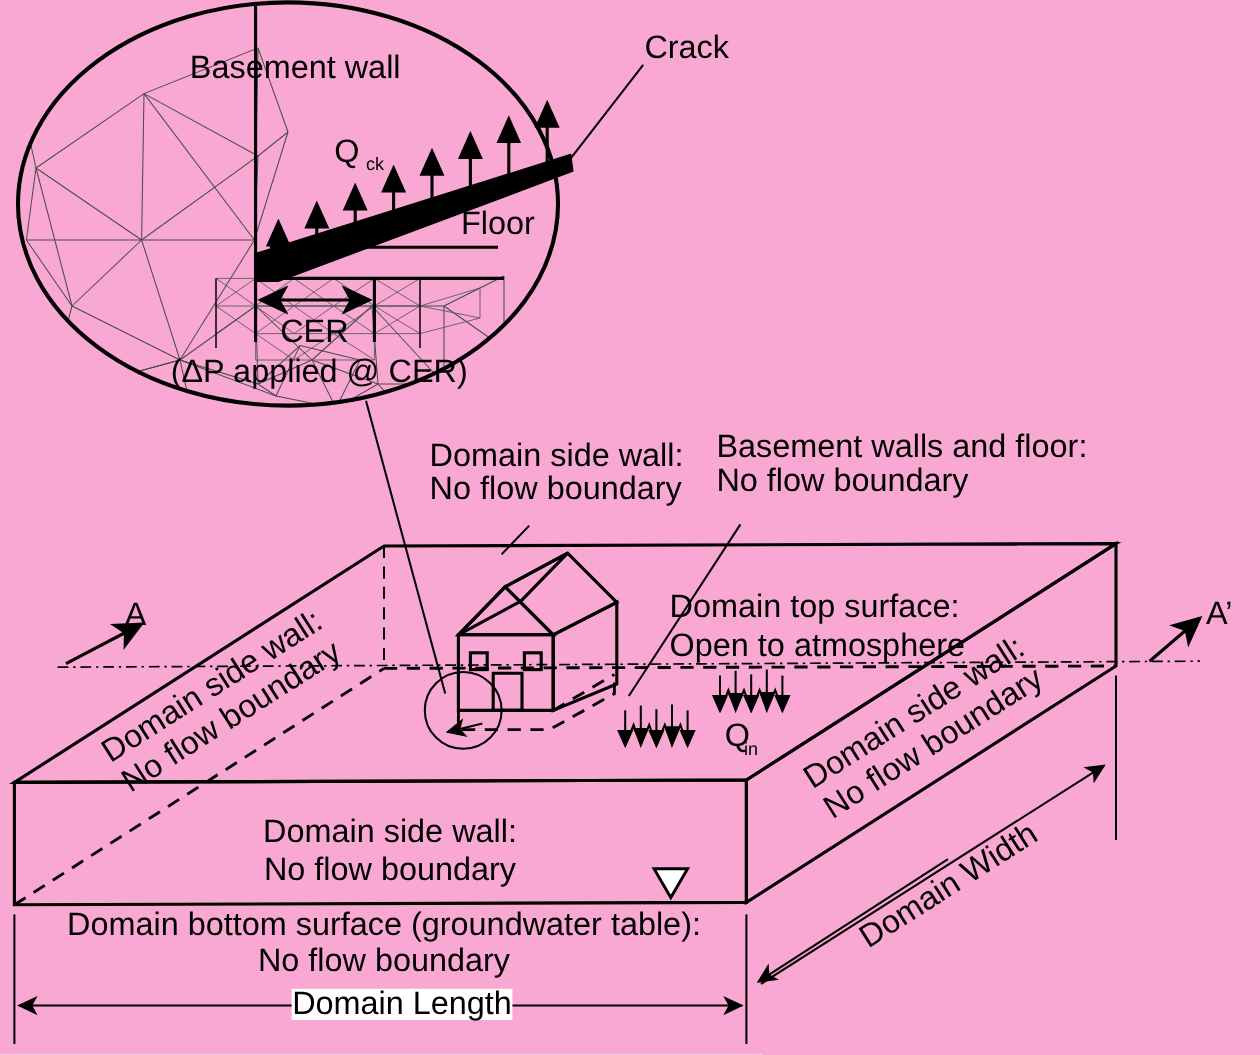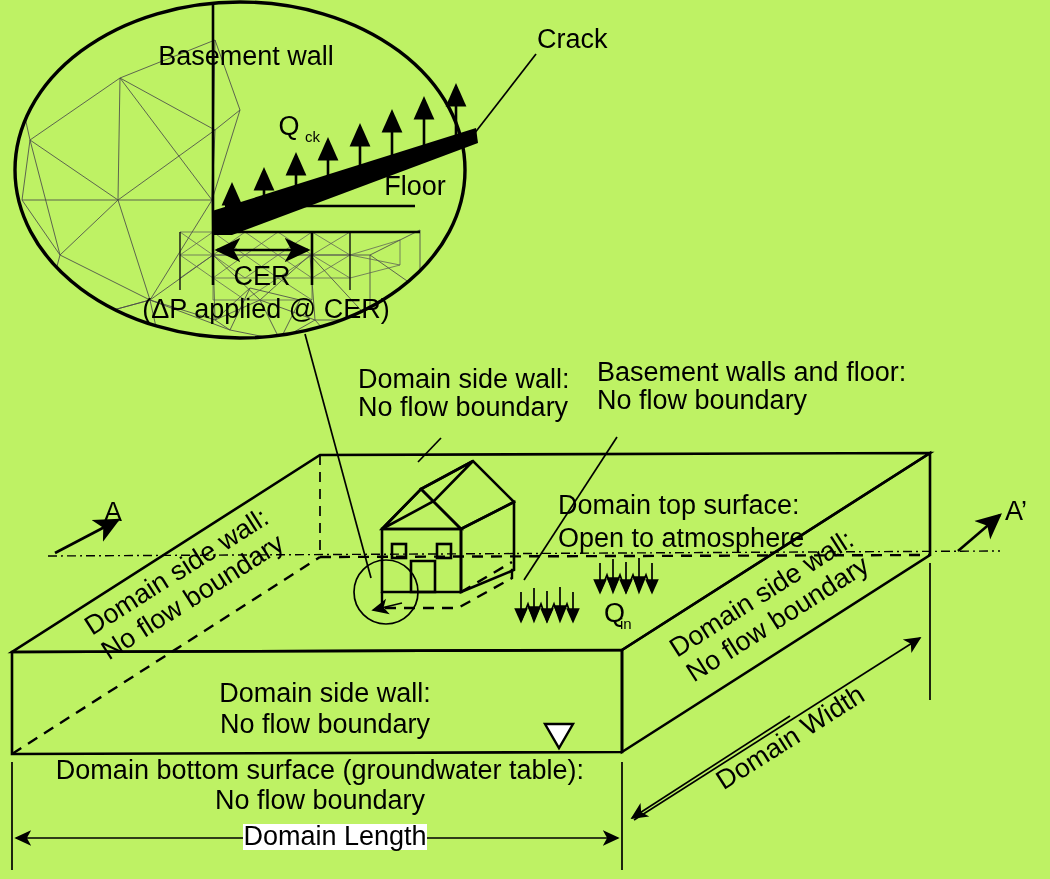--- a/index.html
+++ b/index.html
@@ -8,21 +8,21 @@
     padding: 0;
     background: #ffffff;
   }
   body {
     font-family: "Liberation Sans", sans-serif;
   }
   #figure {
     position: relative;
     width: 1050px;
     height: 879px;
-    background: #bef264;
+    background: #f9a8d4;
     overflow: hidden;
   }
   #figure svg {
     position: absolute;
     top: 0;
     left: 0;
     width: 1050px;
     height: 879px;
   }
   text {

